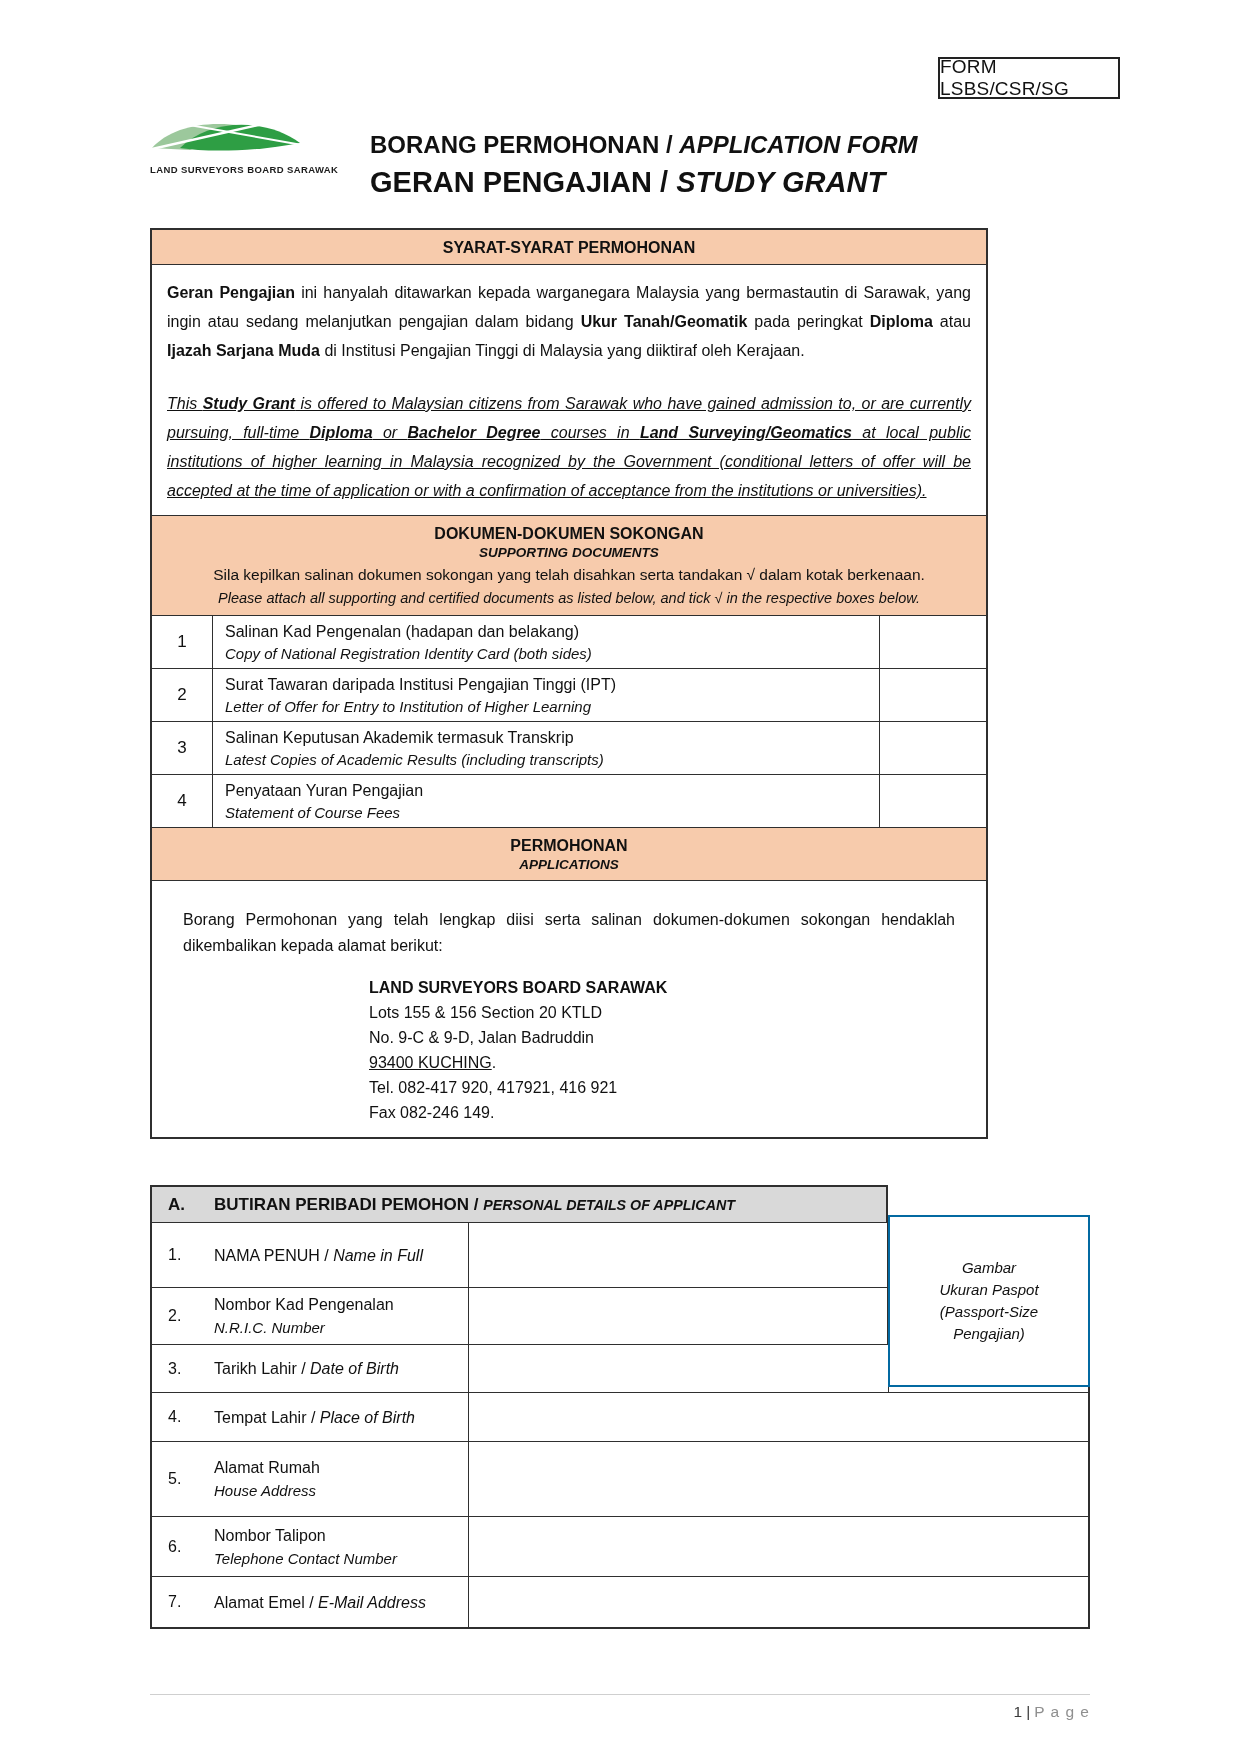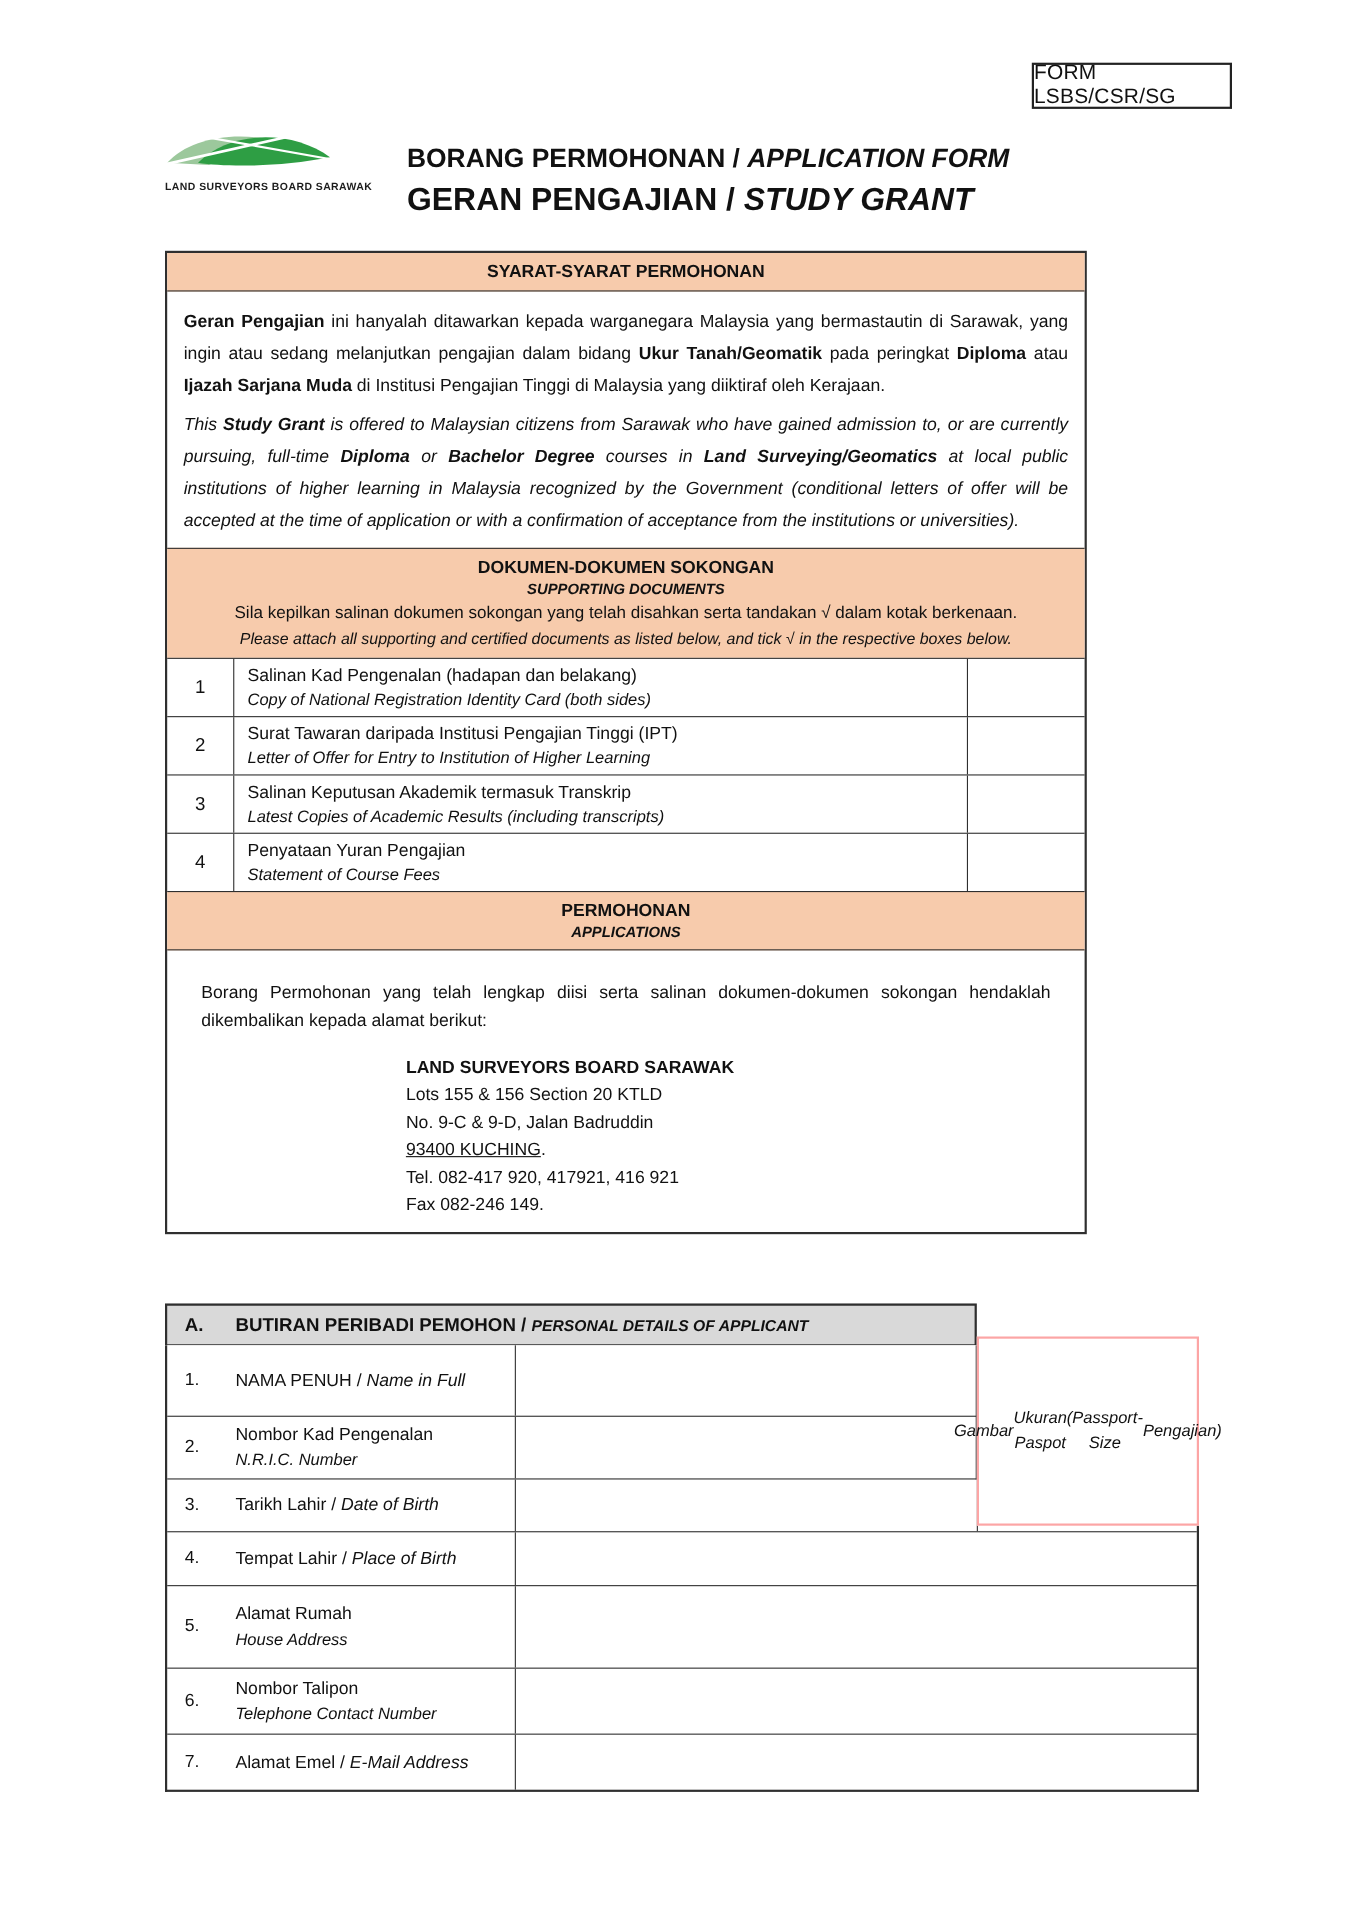--- a/index.html
+++ b/index.html
@@ -31,21 +31,21 @@
         border:2px solid #2f2f2f;}
   .hdr-orange{background:#F7CBAC;text-align:center;padding:7px 8px 6px 8px;}
   .hdr-orange .h-my{font-weight:700;font-size:16px;line-height:21px;}
   .hdr-orange .h-en{font-weight:700;font-style:italic;font-size:13.5px;line-height:18px;}
   .hdr-orange .ins-my{font-size:15.5px;line-height:25px;}
   .hdr-orange .ins-en{font-style:italic;font-size:14.5px;line-height:22px;}
   .bt{border-top:1.5px solid #2f2f2f;}
   .bb{border-bottom:1.5px solid #2f2f2f;}
   .cell-cond{padding:13px 15px 10px 15px;}
   .cell-cond p{margin:0;text-align:justify;font-size:16px;line-height:29px;}
-  .cell-cond p.en{font-style:italic;margin-top:7px;line-height:29px;}
+  .cell-cond p.en{font-style:italic;margin-top:24px;line-height:29px;text-decoration:underline;}
   .doc-row{display:flex;align-items:stretch;border-top:1.5px solid #2f2f2f;min-height:52px;}
   .doc-num{width:60px;flex:0 0 60px;border-right:1.5px solid #2f2f2f;display:flex;align-items:center;justify-content:center;font-size:17px;}
   .doc-desc{flex:1 1 auto;padding:4px 12px;display:flex;flex-direction:column;justify-content:center;}
   .doc-desc .d-my{font-size:16px;line-height:23px;}
   .doc-desc .d-en{font-size:15px;line-height:21px;font-style:italic;}
   .doc-check{width:106px;flex:0 0 106px;border-left:1.5px solid #2f2f2f;}
   .cell-appl{padding:10px 15px 12px 15px;}
   .cell-appl .a-my{margin:16px;text-align:justify;font-size:16px;line-height:26px;}
   .cell-appl .a-en{margin:2px 0 0 0;font-style:italic;font-size:15.5px;line-height:24px;}
   .addr{margin-left:202px;margin-top:2px;font-size:16px;line-height:25px;}
@@ -65,22 +65,22 @@
   .f-num{width:46px;flex:0 0 46px;padding-left:16px;font-size:16px;}
   .f-lbl{width:254px;flex:0 0 254px;font-size:16px;line-height:23px;}
   .f-lbl .l2{font-size:15px;font-style:italic;}
   .f-sep{border-left:1.5px solid #2f2f2f;align-self:stretch;}
   .f-input{flex:1 1 auto;align-self:stretch;}
   .umur{width:200px;flex:0 0 200px;align-self:stretch;border-left:1.5px solid #2f2f2f;
         display:flex;align-items:center;padding-left:12px;box-sizing:border-box;font-size:16px;}
   .r1{height:65px;} .r2{height:57px;} .r3{height:48px;} .r4{height:49px;}
   .r5{height:75px;} .r6{height:60px;} .r7{height:50px;}
   .photo{position:absolute;left:736px;top:-8px;width:202px;height:172px;box-sizing:border-box;
-         background:#fff;border:2px solid #fca5a5;z-index:3;
-         display:flex;flex-direction:row;align-items:center;justify-content:center;
+         background:#fff;border:2px solid #0369a1;z-index:3;
+         display:flex;flex-direction:column;align-items:center;justify-content:center;
          font-style:italic;font-size:15px;line-height:22px;text-align:center;}
 
   
   .footer{position:absolute;left:150px;top:1694px;width:940px;border-top:1px solid #cfcfcf;
           padding-top:8px;text-align:right;font-size:15.5px;}
   .footer .pn{color:#3a3a3a;}
   .footer .sep{color:#3a3a3a;padding:0 4px;}
   .footer .pw{color:#8f8f8f;letter-spacing:1px;}
 </style>
 </head>
@@ -252,14 +252,17 @@
       <div class="f-row r7">
         <div class="f-num">7.</div>
         <div class="f-lbl">
           <div><span>Alamat Emel / </span><span class="seg-i">E-Mail Address</span></div>
         </div>
         <div class="f-input f-sep"></div>
       </div>
     </div>
   </div>
 
+  <div class="footer">
+    <span class="pn">1</span><span class="sep">|</span><span class="pw">P a g e</span>
+  </div>
 
 </div>
 
 </body></html>

